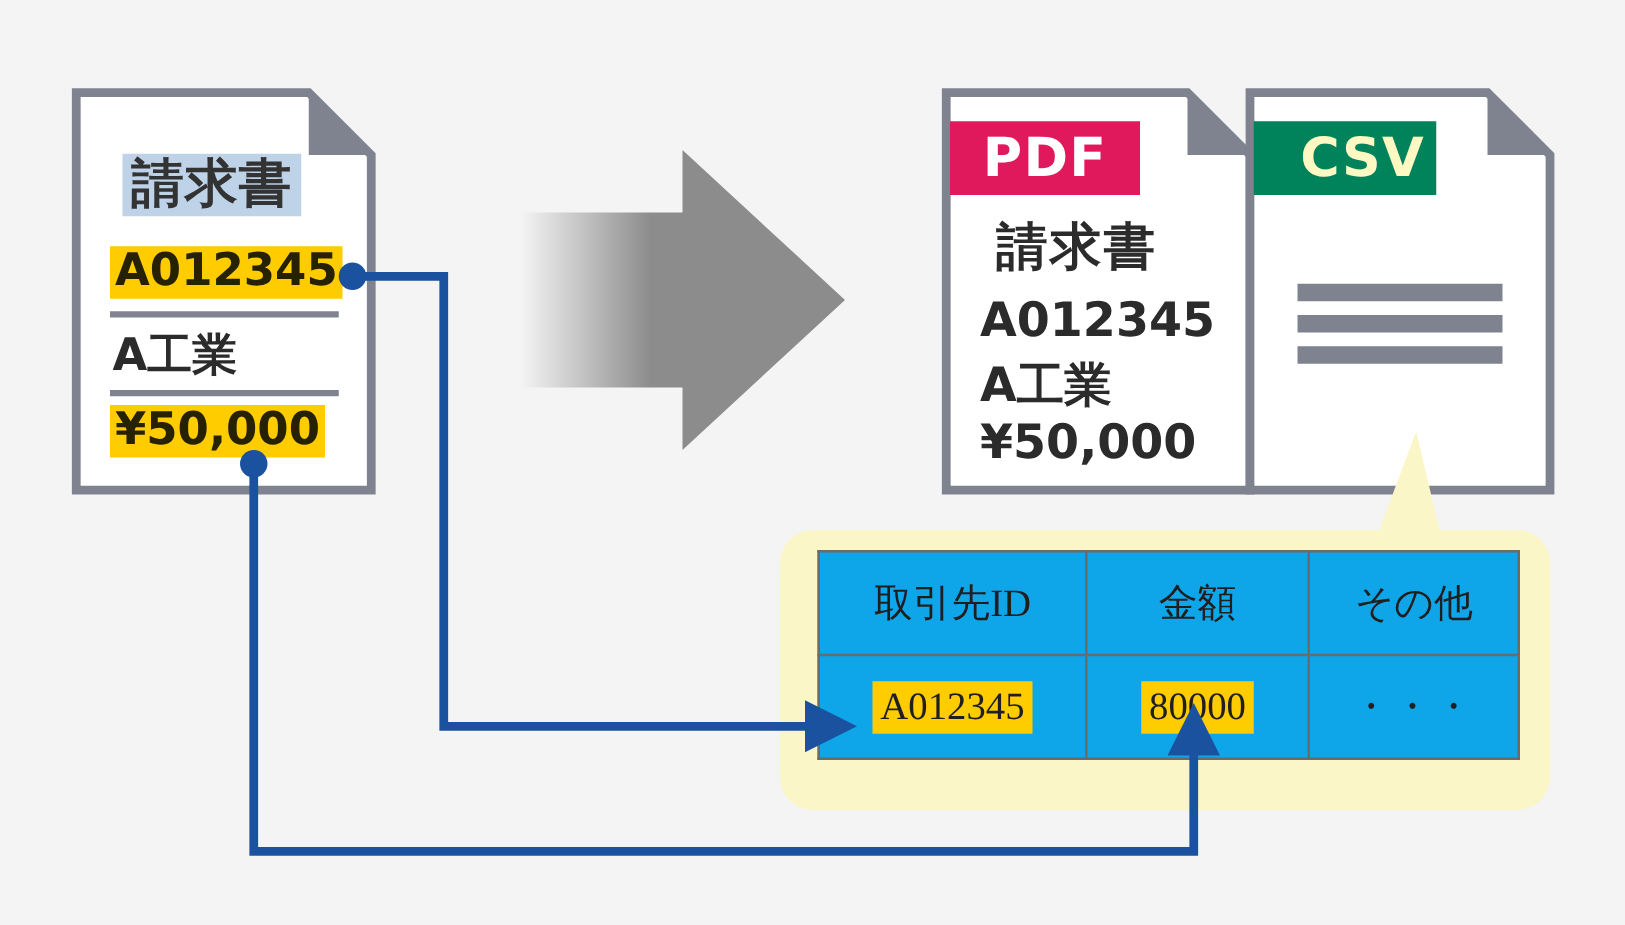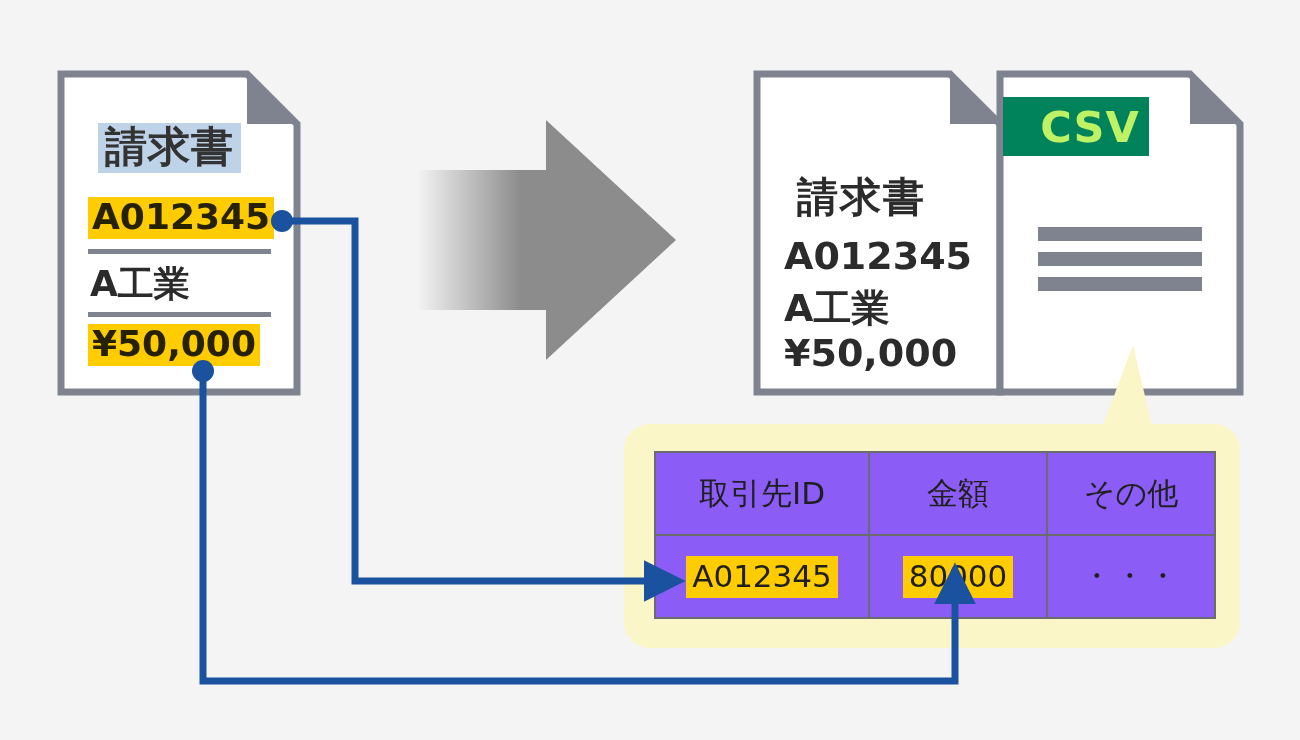--- a/index.html
+++ b/index.html
@@ -96,21 +96,21 @@
     position: absolute;
     left: 1003px; top: 97px;
     width: 146px; height: 59px;
     background: #00835b;
   }
   #csv-badge span {
     position: absolute;
     left: 0; right: 0; top: 50%;
     transform: translateY(-50%);
     text-align: center;
-    color: #bef264;
+    color: #fef9c3;
     font-size: 43px;
     font-weight: bold;
     letter-spacing: 1px;
     margin-left: 28px;
   }
   .csv-bar {
     position: absolute;
     left: 1038px;
     width: 164px;
     height: 14px;
@@ -120,25 +120,26 @@
   #callout {
     position: absolute;
     left: 624px; top: 424px;
     width: 616px; height: 224px;
     background: #fbf6c8;
     border-radius: 26px;
   }
   
   #data-table {
     position: absolute;
-    left: 654px; top: 451px;
+    left: 654px; top: 440px;
     width: 554px; height: 162px;
     border-collapse: collapse;
     table-layout: fixed;
-    background: #8b5cf6;
+    background: #0ea5e9;
+    font-family: Liberation Serif, serif;
   }
   #data-table td {
     border: 2px solid #6b6b6b;
     text-align: center;
     vertical-align: middle;
     font-size: 31px;
     color: #1f1f1f;
     padding: 0;
     height: 81px;
   }
@@ -181,20 +182,23 @@
   <div class="sep" style="top:249px;"></div>
   <div class="txt" id="src-company">A工業</div>
   <div class="sep" style="top:312px;"></div>
   <div class="txt hl" id="src-amount">¥50,000</div>
 
   <svg class="layer" width="1300" height="740" viewBox="0 0 1300 740">
     <path d="M 757 74 L 950 74 L 1000 124 L 1000 392 L 757 392 Z" fill="#ffffff" stroke="#7e838f" stroke-width="7" stroke-linejoin="miter"></path>
     <path d="M 950 74 L 1000 124 L 950 124 Z" fill="#7e838f"></path>
   </svg>
 
+  <div id="pdf-badge">
+    <span>PDF</span>
+  </div>
   <div class="txt" id="pdf-title">請求書</div>
   <div class="txt" id="pdf-id">A012345</div>
   <div class="txt" id="pdf-company">A工業</div>
   <div class="txt" id="pdf-amount">¥50,000</div>
 
   <svg class="layer" width="1300" height="740" viewBox="0 0 1300 740">
     <path d="M 1000 74 L 1190 74 L 1240 124 L 1240 392 L 1000 392 Z" fill="#ffffff" stroke="#7e838f" stroke-width="7" stroke-linejoin="miter"></path>
     <path d="M 1190 74 L 1240 124 L 1190 124 Z" fill="#7e838f"></path>
   </svg>
 

